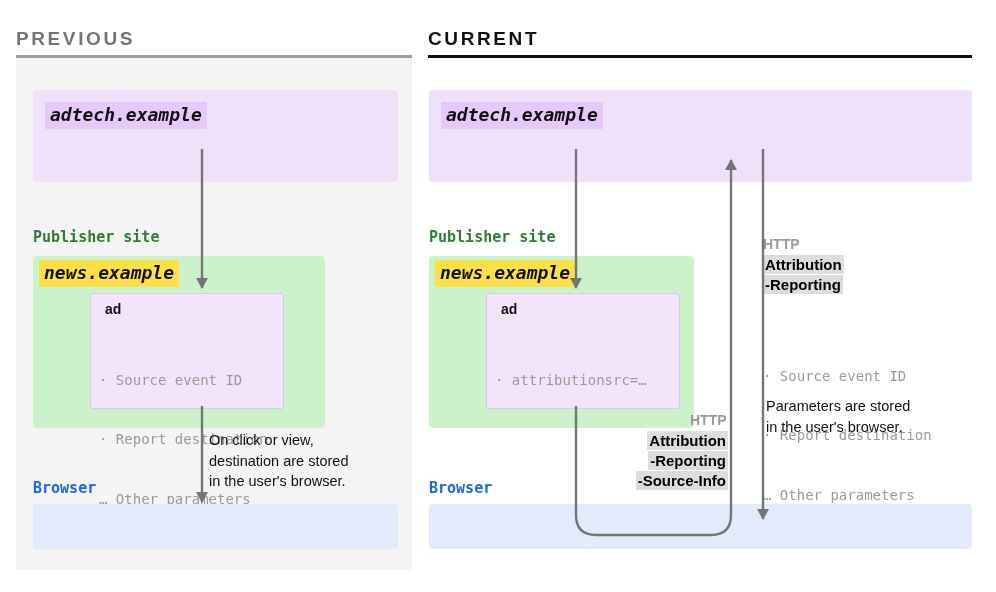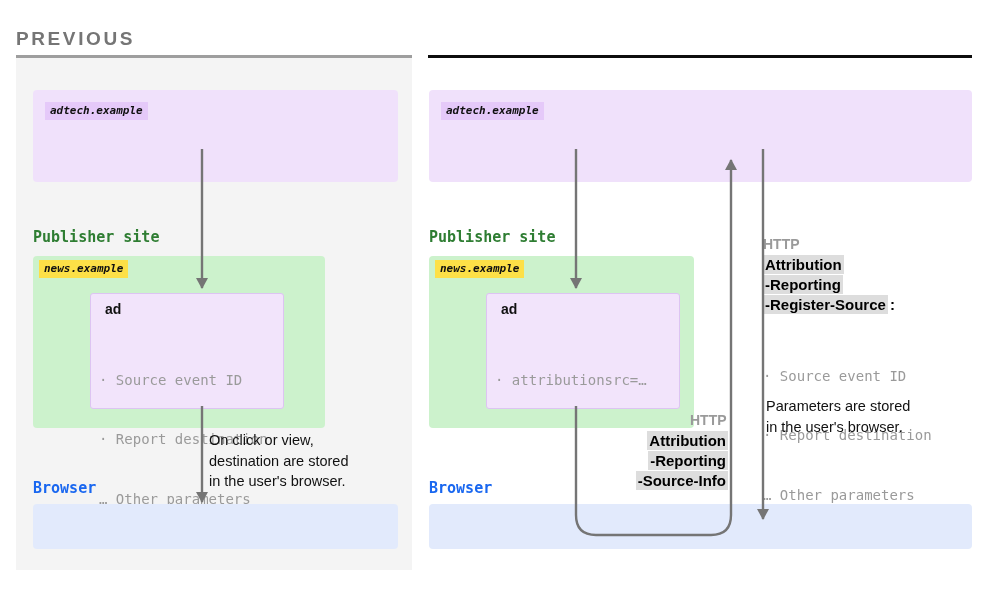--- a/index.html
+++ b/index.html
@@ -39,21 +39,21 @@
   .purple-band{background:#f0e1fb;}
   .green-band{background:#ccf2cc;}
   .blue-band{background:#e2eafc;}
 
   
   .chip{
     position:absolute;
     font-family:"DejaVu Sans Mono", monospace;
     font-style:italic;
     font-weight:bold;
-    font-size:11px;
+    font-size:18px;
     padding:2px 5px;
     white-space:nowrap;
     line-height:1.25;
   }
   .chip-purple{background:#e5c9f9;color:#111;}
   .chip-green{background:#fde047;color:#111;}
 
   
   .sec-label{
     position:absolute;
@@ -123,20 +123,21 @@
   #arrows{position:absolute;left:0;top:0;width:996px;height:592px;pointer-events:none;}
 </style>
 </head>
 <body>
 
 <div class="stage">
 
   <div class="col-title" id="title-prev" style="color: rgb(117, 117, 117);">PREVIOUS</div>
   <div class="rule" id="rule-prev" style="background: rgb(158, 158, 158);"></div>
 
+  <div class="col-title" id="title-curr" style="color: rgb(17, 17, 17);">CURRENT</div>
   <div class="rule" id="rule-curr" style="background: rgb(13, 13, 13);"></div>
 
   <div id="panel-prev-bg" style="background: rgb(244, 244, 244);"></div>
 
   <div class="block purple-band" style="left:33px;top:90px;width:365px;height:92px;"></div>
   <div class="chip chip-purple" style="left:45px;top:102px;">adtech.example</div>
 
   <div class="sec-label label-green" style="left:33px;top:228px;">Publisher site</div>
   <div class="block green-band" style="left:33px;top:256px;width:292px;height:172px;"></div>
   <div class="chip chip-green" style="left:39px;top:260px;">news.example</div>
@@ -182,23 +183,20 @@
     </div>
   </div>
 
   <div class="http-word" style="left:763px;top:236px;">HTTP</div>
   <div style="position:absolute;left:763px;top:256px;">
     <div class="hdr-line" style="position:relative;margin-bottom:3px;">
       <span class="hl">Attribution</span>
     </div>
     <div class="hdr-line" style="position:relative;margin-bottom:3px;">
       <span class="hl">-Reporting</span>
-    </div>
-    <div class="hdr-line" style="position:relative;">
-      <span class="hl">-Register-Source</span><span class="plain">:</span>
     </div>
   </div>
   <div class="mono-list" style="left:763px;top:327px;">
     <div>· Source event ID</div>
     <div>· Report destination</div>
     <div>… Other parameters</div>
   </div>
 
   <div class="note" style="left:766px;top:396px;width:200px;">Parameters are stored
 in the user's browser.</div>

